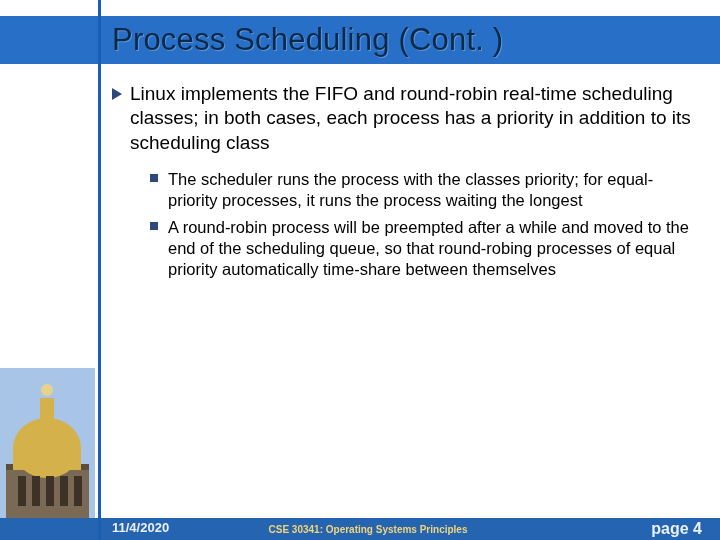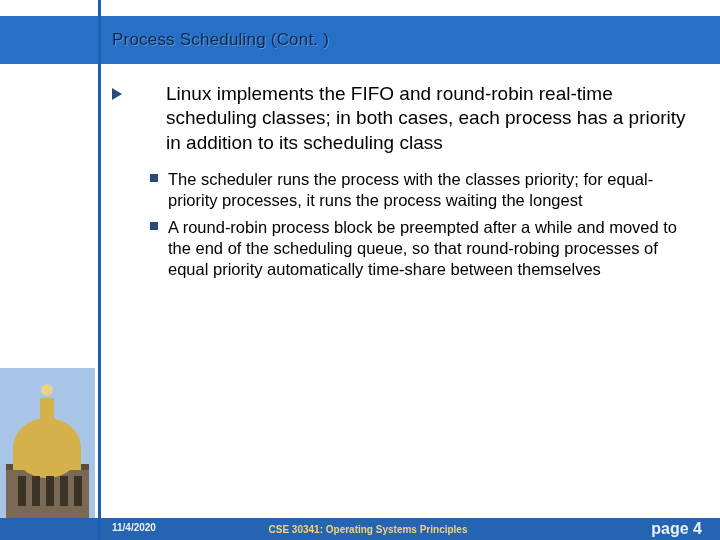--- a/index.html
+++ b/index.html
@@ -30,39 +30,38 @@
     width: 720px;
     height: 48px;
     background: #286fc8;
     display: flex;
     align-items: center;
     z-index: 2;
   }
   .title-inner {
     position: absolute;
     left: 112px;
-    font-size: 17px;
+    font-size: 31px;
     color: #0b2a4a;
     font-weight: 400;
     letter-spacing: 0.2px;
     text-shadow: 1px 1px 0 rgba(255,255,255,0.25);
   }
 
   
   .body {
     position: absolute;
     left: 112px;
     top: 82px;
     width: 588px;
   }
 
   .bullet-l1 {
     display: flex;
     margin-bottom: 14px;
-    gap: 36px;
   }
   .bullet-l1 .mark {
     flex: 0 0 18px;
     display: flex;
     align-items: flex-start;
     padding-top: 6px;
   }
   .bullet-l1 .mark svg { display: block; }
   .bullet-l1 .txt {
     font-size: 19px;
@@ -116,21 +115,21 @@
     background: #2564b0;
     z-index: 2;
   }
   .footer .date {
     position: absolute;
     left: 112px;
     top: 0;
     height: 18px;
     display: flex;
     align-items: center;
-    font-size: 10px;
+    font-size: 13px;
     color: #eaf0f8;
     font-weight: bold;
   }
   .footer .course {
     position: absolute;
     left: 0; right: 0; top: 0; height: 22px;
     display: flex;
     align-items: center;
     justify-content: center;
     font-size: 10px;
@@ -177,21 +176,21 @@
             <div class="sq"></div>
           </div>
         <div class="txt">The scheduler runs the process with the classes priority; for equal-priority processes, it runs the process waiting the longest</div>
       </div>
 
 
       <div class="bullet-l2">
         <div class="mark">
             <div class="sq"></div>
           </div>
-        <div class="txt">A round-robin process block be preempted after a while and moved to the end of the scheduling queue, so that round-robing processes of equal priority automatically time-share between themselves</div>
+        <div class="txt">A round-robin process will be preempted after a while and moved to the end of the scheduling queue, so that round-robing processes of equal priority automatically time-share between themselves</div>
       </div>
 
     </div>
 
   </div>
 
   <div class="dome">
     <svg width="95" height="150" viewBox="0 0 95 150">
       <rect x="0" y="0" width="95" height="150" fill="#a8c5e8"></rect>
       <rect x="6" y="100" width="83" height="50" fill="#7a6a55"></rect>

